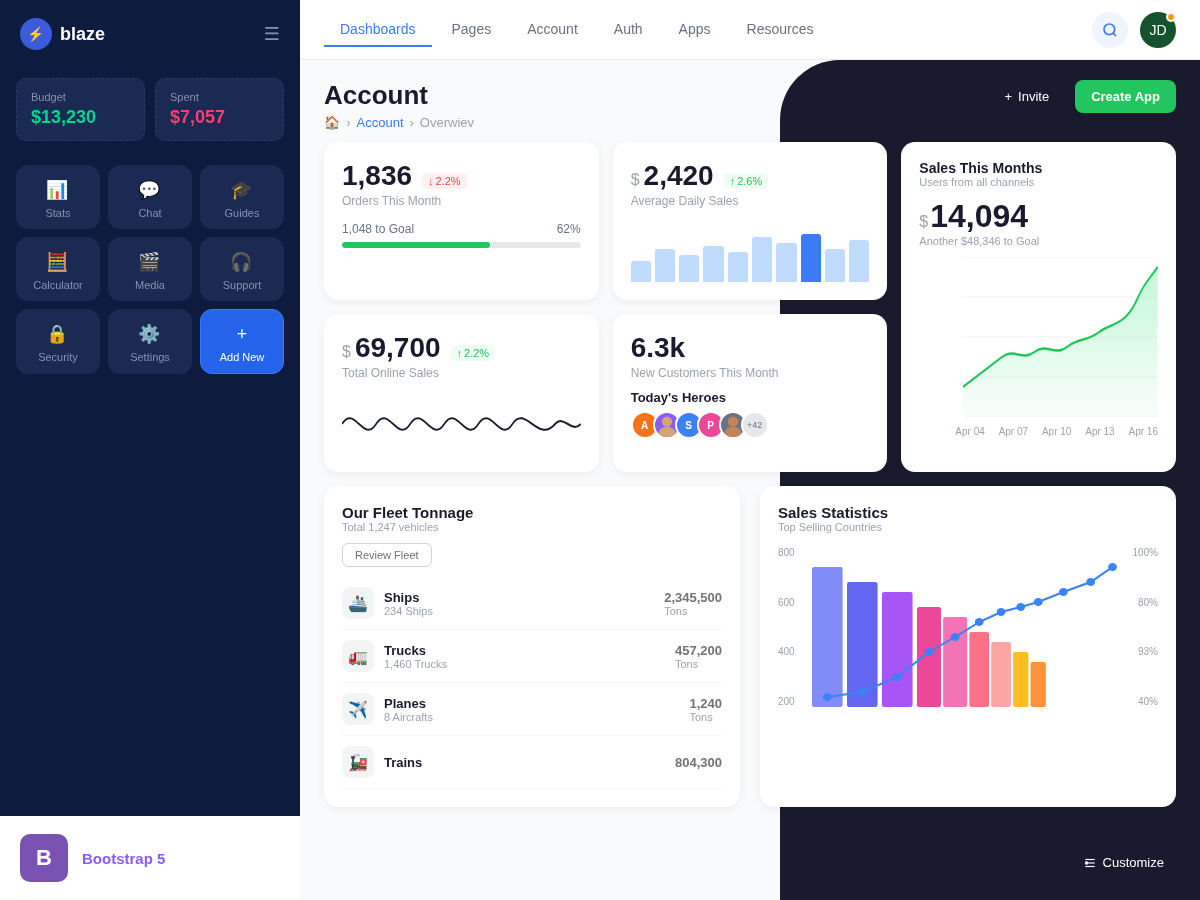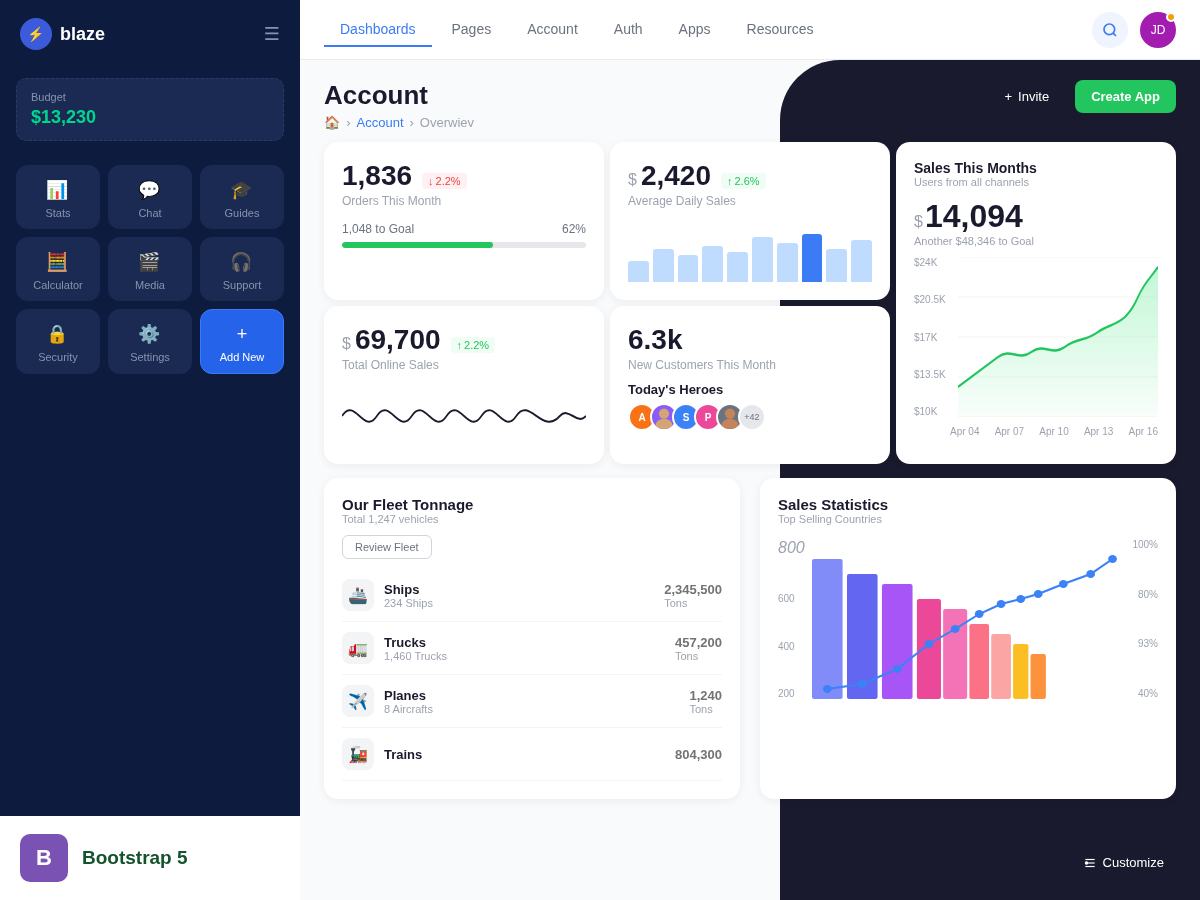--- a/index.html
+++ b/index.html
@@ -112,23 +112,23 @@
       gap: 14px;
     }
     .bootstrap-icon {
       width: 48px; height: 48px;
       background: #7952b3;
       border-radius: 10px;
       display: flex; align-items: center; justify-content: center;
       color: white; font-size: 22px; font-weight: bold;
     }
     .bootstrap-text {
-      font-size: 19px;
+      font-size: 15px;
       font-weight: 700;
-      color: #14532d;
+      color: #8b5cf6;
     }
 
     
     .main {
       flex: 1;
       display: flex;
       flex-direction: column;
       overflow: hidden;
     }
 
@@ -166,25 +166,25 @@
     .search-icon-btn {
       width: 36px; height: 36px;
       background: #f0f4ff;
       border-radius: 50%;
       display: flex; align-items: center; justify-content: center;
       cursor: pointer;
       color: #3b7cf6;
     }
     .avatar-btn {
       width: 36px; height: 36px;
-      background: #a21caf;
+      background: #14532d;
       border-radius: 50%;
       display: flex; align-items: center; justify-content: center;
       cursor: pointer;
-      color: white; font-size: 12px;
+      color: white; font-size: 14px;
       position: relative;
     }
     .avatar-dot {
       width: 10px; height: 10px;
       background: #f59e0b;
       border-radius: 50%;
       position: absolute;
       top: 0; right: 0;
       border: 2px solid white;
     }
@@ -254,21 +254,21 @@
       border-radius: 8px;
       font-size: 13px;
       font-weight: 600;
       cursor: pointer;
     }
 
     
     .dashboard-grid {
       display: grid;
       grid-template-columns: 1fr 1fr 1fr;
-      gap: 6px;
+      gap: 14px;
       position: relative; z-index: 1;
     }
 
     .card {
       background: white;
       border-radius: 14px;
       padding: 18px;
       box-shadow: 0 2px 8px rgba(0,0,0,0.06);
     }
 
@@ -491,20 +491,24 @@
       <span class="logo-text">blaze</span>
     </div>
     <div class="sidebar-menu-icon">☰</div>
   </div>
 
   <div class="budget-cards">
     <div class="budget-card">
       <div class="budget-label">Budget</div>
       <div class="budget-value green">$13,230</div>
     </div>
+    <div class="budget-card">
+      <div class="budget-label">Spent</div>
+      <div class="budget-value red">$7,057</div>
+    </div>
   </div>
 
   <div class="nav-grid">
     <div class="nav-item">
       <span class="nav-item-icon">📊</span>
       <span class="nav-item-label">Stats</span>
     </div>
     <div class="nav-item">
       <span class="nav-item-icon">💬</span>
       <span class="nav-item-label">Chat</span>
@@ -642,27 +646,20 @@
         <div class="sales-card-title">Sales This Months</div>
         <div class="sales-card-sub">Users from all channels</div>
         <div style="display:flex;align-items:baseline;gap:2px;">
           <span class="dollar-sup">$</span>
           <span class="big-amount">14,094</span>
         </div>
         <div class="sales-goal-text">Another $48,346 to Goal</div>
 
         <div class="line-chart-area">
 
-          <div style="position:absolute;left:0;top:0;bottom:20px;display:flex;flex-direction:column;justify-content:space-between;width:44px;">
-            <span class="chart-label">$24K</span>
-            <span class="chart-label">$20.5K</span>
-            <span class="chart-label">$17K</span>
-            <span class="chart-label">$13.5K</span>
-            <span class="chart-label">$10K</span>
-          </div>
           <svg style="position:absolute;left:44px;right:0;top:0;bottom:20px;width:calc(100% - 44px);height:calc(100% - 20px);" viewBox="0 0 300 160" preserveAspectRatio="none">
 
             <line x1="0" y1="0" x2="300" y2="0" stroke="#f0f0f0" stroke-width="1"></line>
             <line x1="0" y1="40" x2="300" y2="40" stroke="#f0f0f0" stroke-width="1"></line>
             <line x1="0" y1="80" x2="300" y2="80" stroke="#f0f0f0" stroke-width="1"></line>
             <line x1="0" y1="120" x2="300" y2="120" stroke="#f0f0f0" stroke-width="1"></line>
             <line x1="0" y1="160" x2="300" y2="160" stroke="#f0f0f0" stroke-width="1"></line>
 
             <defs>
               <linearGradient id="lineGrad" x1="0" y1="0" x2="0" y2="1">
@@ -787,21 +784,21 @@
         </div>
       </div>
 
       <div class="card">
         <div class="stats-title">Sales Statistics</div>
         <div class="stats-sub">Top Selling Countries</div>
 
         <div style="position:relative;height:180px;">
 
           <div style="position:absolute;left:0;top:0;bottom:20px;display:flex;flex-direction:column;justify-content:space-between;width:30px;">
-            <span style="font-size:16px;color:#9ca3af;font-style:italic;">800</span>
+            <span style="font-size:10px;color:#9ca3af;">800</span>
             <span style="font-size:10px;color:#9ca3af;">600</span>
             <span style="font-size:10px;color:#9ca3af;">400</span>
             <span style="font-size:10px;color:#9ca3af;">200</span>
           </div>
 
           <div style="position:absolute;right:0;top:0;bottom:20px;display:flex;flex-direction:column;justify-content:space-between;width:36px;text-align:right;">
             <span style="font-size:10px;color:#9ca3af;">100%</span>
             <span style="font-size:10px;color:#9ca3af;">80%</span>
             <span style="font-size:10px;color:#9ca3af;">93%</span>
             <span style="font-size:10px;color:#9ca3af;">40%</span>

